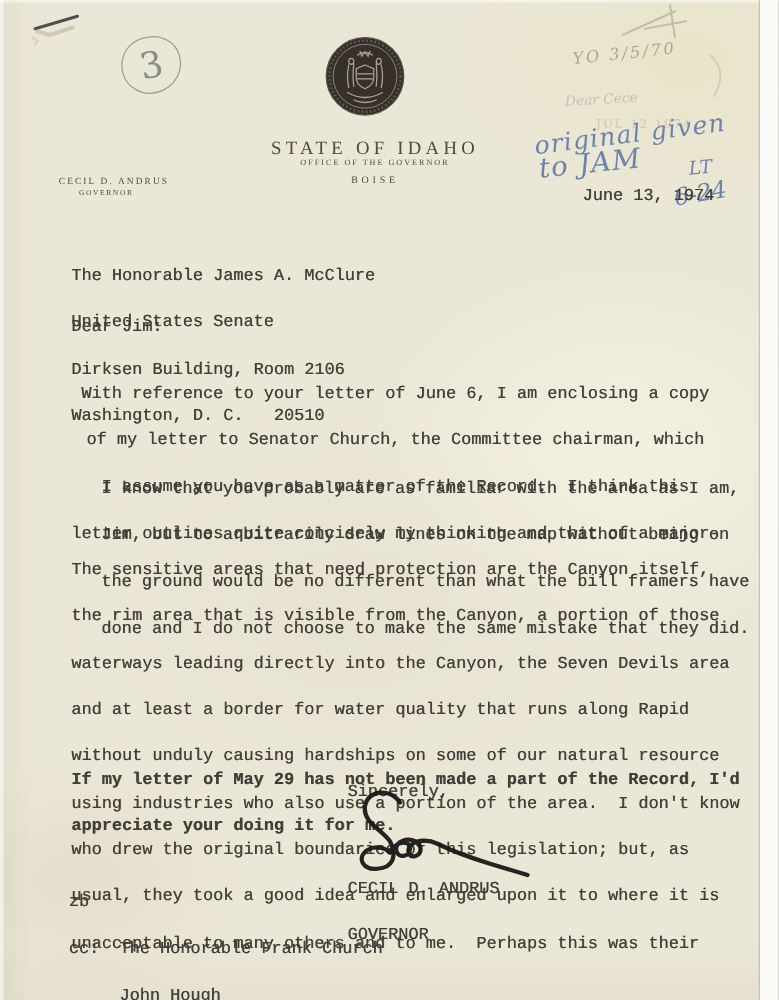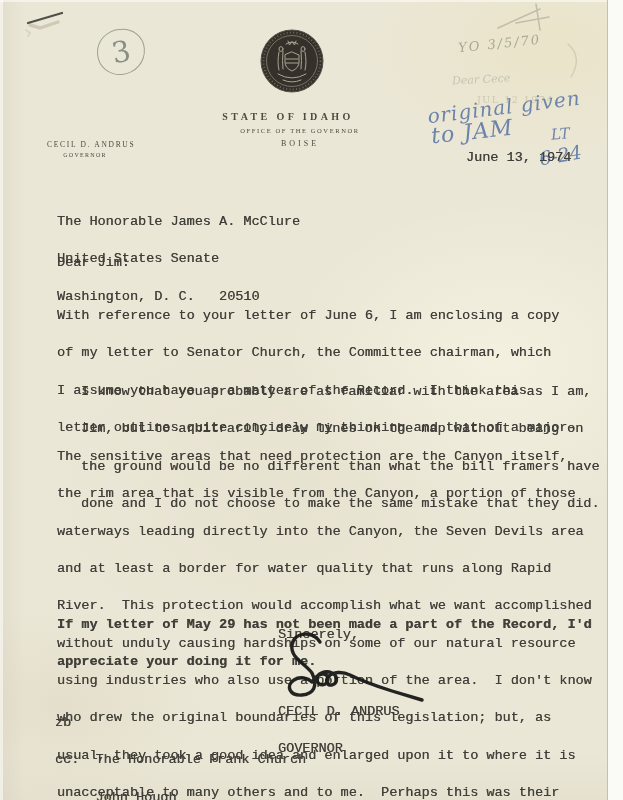--- a/index.html
+++ b/index.html
@@ -16,21 +16,21 @@
     font-family:"Liberation Mono", monospace;
   }
   .tw {
     position:absolute; white-space:pre;
     font-size:13.5px; line-height:12.45px;
     color:#403e38;
     text-shadow:0.3px 0 0 rgba(64,62,56,0.75);
   }
   .tw div { white-space:pre; }
   .lh { position:absolute; font-family:"Liberation Serif", serif; color:#4e4a42; white-space:pre; }
-  .lh-state  { top:111px; left:288px; transform:translateX(-50%); font-size:10px; letter-spacing:3.4px;font-weight:bold; }
+  .lh-state  { top:111px; left:300px; transform:translateX(-50%); font-size:15px; letter-spacing:3.4px; }
   .lh-office { top:127px; left:300px; transform:translateX(-50%); font-size:6.5px;  letter-spacing:1.6px; }
   .lh-city   { top:139px; left:300px; transform:translateX(-50%); font-size:8px;    letter-spacing:3px; }
   .lh-sender { top:140px; left:47px;  font-size:7.5px; letter-spacing:1.7px; }
   .lh-sender-title { top:152px; left:85px; transform:translateX(-50%); font-size:6px; letter-spacing:1.3px; }
   .hand-blue { position:absolute; font-family:"DejaVu Serif", serif; font-style:italic; color:#6d84aa; white-space:pre; }
   .hand-pencil { position:absolute; font-family:"DejaVu Serif", serif; font-style:italic; white-space:pre; }
   .circled-num {
     position:absolute; left:97px; top:29px; width:46px; height:44px;
     border:1.4px solid rgba(128,138,124,0.75);
     border-radius:52% 48% 55% 50%;
@@ -93,45 +93,45 @@
   <div class="hand-blue" style="left:427px; top:95px;  font-size:20px; letter-spacing:1px; transform:rotate(-7deg);">original given</div>
   <div class="hand-blue" style="left:431px; top:119px; font-size:22px; letter-spacing:1px; transform:rotate(-6deg);">to JAM</div>
   <div class="hand-blue" style="left:551px; top:125px; font-size:15px; transform:rotate(-5deg);">LT</div>
   <div class="hand-blue" style="left:539px; top:144px; font-size:19px; transform:rotate(-10deg);">6-24</div>
 
   <div class="tw" style="left:466px; top:152px;">June 13, 1974</div>
 
   <div class="tw" style="left:57px; top:191px;">
     <div>The Honorable James A. McClure</div>
     <div>United States Senate</div>
+    <div>Dirksen Building, Room 2106</div>
     <div>Washington, D. C.   20510</div>
   </div>
 
   <div class="tw" style="left:57px; top:257px;text-align:right;">Dear Jim:</div>
 
-  <div class="tw" style="left:57px; top:285px;">
+  <div class="tw" style="left:57px; top:285px;text-align:center;">
     <div>With reference to your letter of June 6, I am enclosing a copy</div>
     <div>of my letter to Senator Church, the Committee chairman, which</div>
     <div>I assume you have as a matter of the Record.  I think this</div>
     <div>letter outlines quite concisely my thinking and that of a major-</div>
   </div>
 
   <div class="tw" style="left:57px; top:361px;margin-left:24px;">
     <div>I know that you probably are as familiar with the area as I am,</div>
     <div>Jim, but to arbitrarily draw lines on the map without being on</div>
     <div>the ground would be no different than what the bill framers have</div>
     <div>done and I do not choose to make the same mistake that they did.</div>
   </div>
 
   <div class="tw" style="left:57px; top:426px;">
     <div>The sensitive areas that need protection are the Canyon itself,</div>
     <div>the rim area that is visible from the Canyon, a portion of those</div>
     <div>waterways leading directly into the Canyon, the Seven Devils area</div>
     <div>and at least a border for water quality that runs along Rapid</div>
-    <div>River.  This protection would accomplish what we want accomplished</div>
     <div>without unduly causing hardships on some of our natural resource</div>
     <div>using industries who also use a portion of the area.  I don't know</div>
     <div>who drew the original boundaries of this legislation; but, as</div>
     <div>usual, they took a good idea and enlarged upon it to where it is</div>
     <div>unacceptable to many others and to me.  Perhaps this was their</div>
     
     
     
   </div>
 

